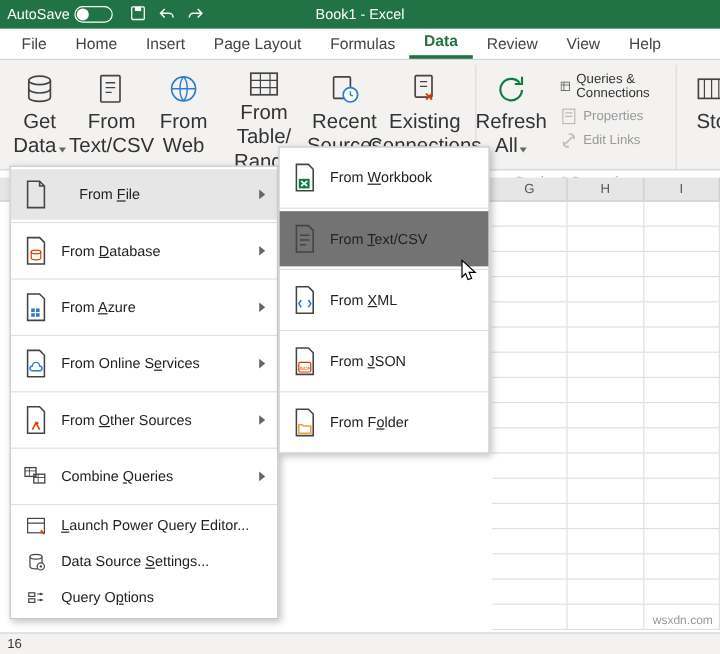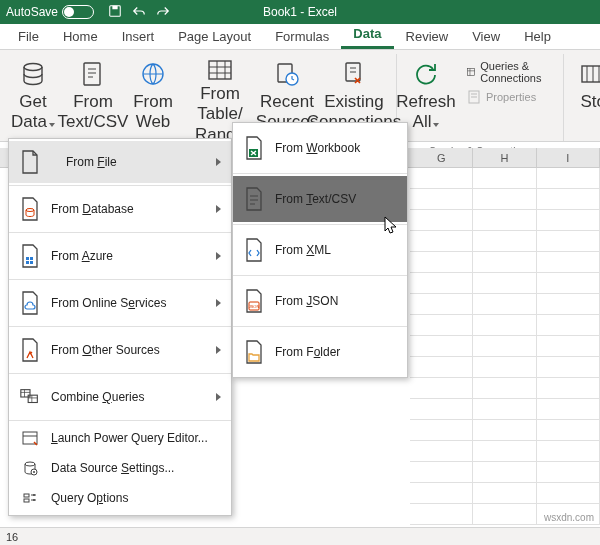--- a/index.html
+++ b/index.html
@@ -252,20 +252,26 @@
           </svg>
         <span>Queries &amp; Connections</span>
       </div>
       <div class="ribbon-small">
         <svg width="14" height="14" viewBox="0 0 14 14">
             <rect x="2" y="1" width="10" height="12" fill="none" stroke="#bbb"></rect>
             <path d="M4 4h6M4 7h6" stroke="#bbb"></path>
           </svg>
         <span>Properties</span>
       </div>
+      <div class="ribbon-small">
+        <svg width="14" height="14" viewBox="0 0 14 14">
+            <path d="M4 10l6-6M3 8a3 3 0 0 0 4 4M11 6a3 3 0 0 0-4-4" fill="none" stroke="#bbb" stroke-width="1.4"></path>
+          </svg>
+        <span>Edit Links</span>
+      </div>
     </div>
     <div class="group-label">Queries &amp; Connections</div>
   </div>
 
   <div class="ribbon-group" style="border-right:none">
     <div class="ribbon-btn">
       <div class="ico">
         <svg width="28" height="24" viewBox="0 0 28 24">
             <rect x="3" y="4" width="22" height="16" fill="none" stroke="#444" stroke-width="1.4"></rect>
             <path d="M8 4v16M14 4v16M20 4v16" stroke="#444"></path>

